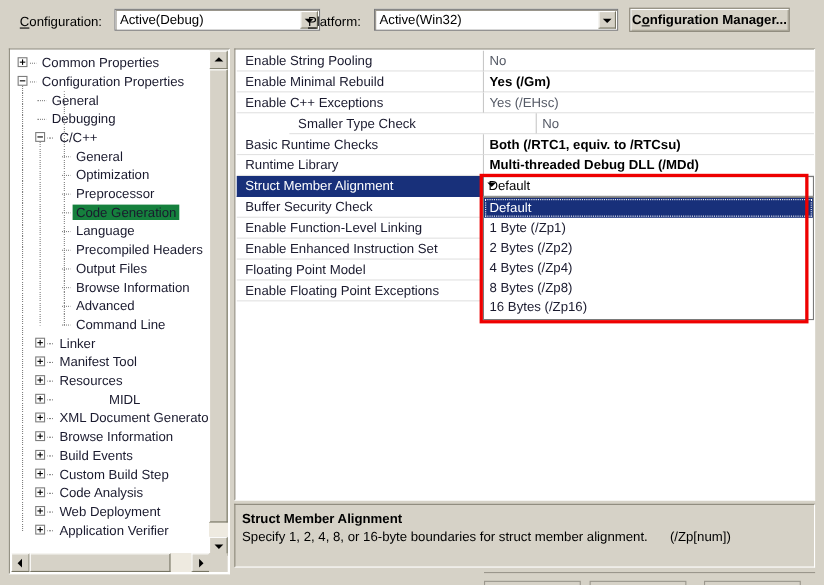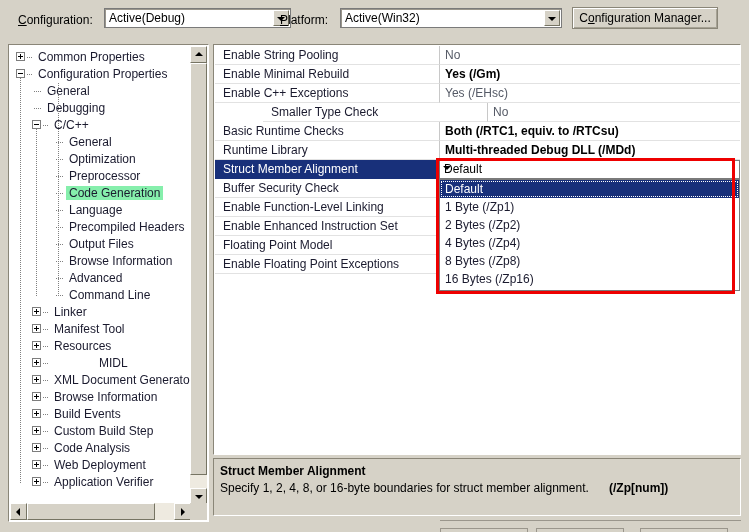--- a/index.html
+++ b/index.html
@@ -77,21 +77,21 @@
   #treeclient {
     position: absolute; left: 1px; top: 1px;
     width: 181px; height: 459px;
     background: #fff; overflow: hidden;
   }
   .tnode {
     position: absolute; height: 16px; white-space: nowrap;
     font-size: 12px; color: #1a1a2e; line-height: 16px;
   }
   .tnode .tlabel { position: relative; padding: 0 3px; }
-  .tnode.sel .tlabel { background: #86efac; }
+  .tnode.sel .tlabel { background: #15803d; }
   .expander {
     position: absolute; width: 9px; height: 9px; top: 3px;
     border: 1px solid #7d7d7d; background: #fff; box-sizing: border-box;
   }
   .expander .h { position: absolute; left: 1px; top: 3px; width: 5px; height: 1px; background: #000; }
   .expander .v { position: absolute; left: 3px; top: 1px; width: 1px; height: 5px; background: #000; }
   .dashdot { position: absolute; top: 8px; height: 1px;
     background-image: repeating-linear-gradient(to right,#808080 0 1px,transparent 1px 2px); }
   .vdot { position: absolute; width: 1px;
     background-image: repeating-linear-gradient(to bottom,#808080 0 1px,transparent 1px 2px); }
@@ -202,21 +202,21 @@
   #desctitle {
     position: absolute; left: 6px; top: 5px;
     font-size: 12px; font-weight: bold; color: #000;
   }
   #descbody {
     position: absolute; left: 6px; top: 22px;
     font-size: 12px; color: #000; white-space: nowrap;
   }
   #descswitch {
     position: absolute; left: 395px; top: 22px;
-    font-size: 12px; color: #000; white-space: nowrap; font-weight: bold;
+    font-size: 12px; color: #000; white-space: nowrap;
   }
 
   
   .bottombtn {
     position: absolute; top: 528px; height: 22px; width: 88px;
     background: #d6d2c7; border: 1px solid #9a968c;
     box-sizing: border-box;
   }
   .hairline { position: absolute; background: #9a968c; }
 </style>
@@ -238,21 +238,21 @@
 
     <span class="lbl" style="left:280px;"><u>P</u><span>latform:</span></span>
 
     <div class="combo" style="left:340px; width:222px;">
       <span class="val">Active(Win32)</span>
       <span class="arrowbtn">
           <span class="tri"></span>
         </span>
     </div>
 
-    <div class="pushbtn" style="left:572px; width:146px;">
+    <div class="pushbtn" style="left:572px; width:146px;font-weight:bold;">
       <span><span>C</span><u>o</u><span>nfiguration Manager...</span></span>
     </div>
   </div>
 
   <div class="sunken" id="treepanel">
     <div id="treeclient">
 
     <div class="expander" style="left: 6px; top: 6px;">
           <span class="h"></span>
           <span class="v"></span>

